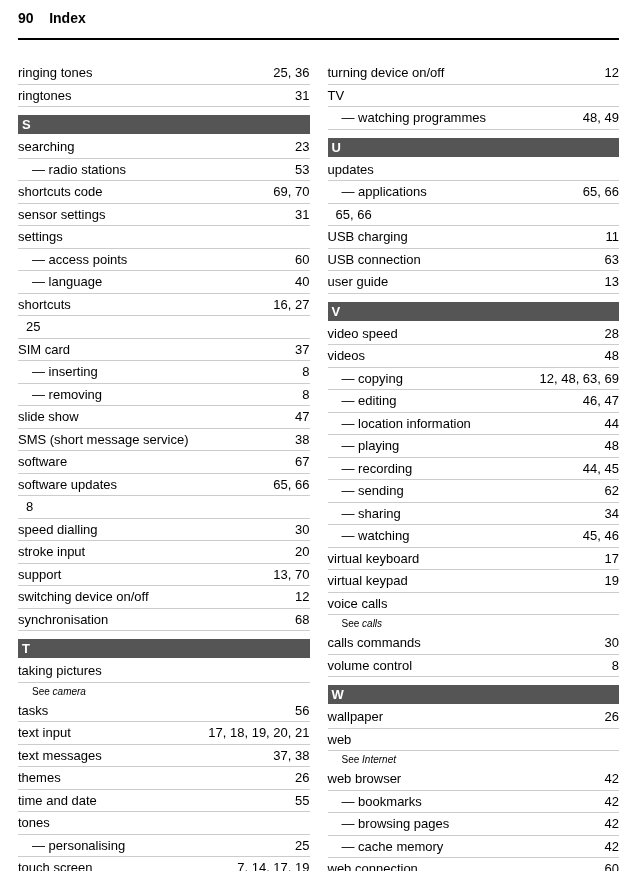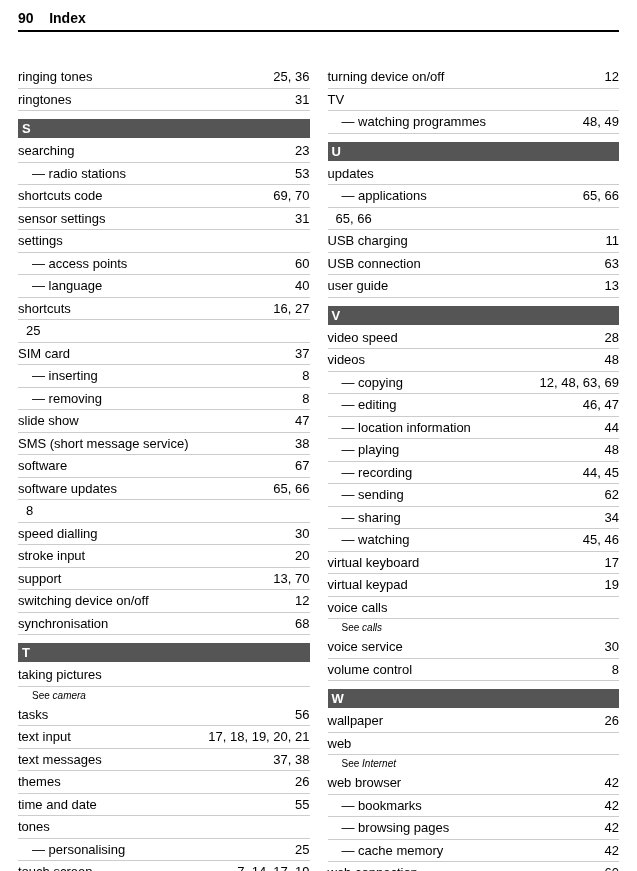--- a/index.html
+++ b/index.html
@@ -13,22 +13,22 @@
     }
 
     .page {
       padding: 10px 18px 18px 18px;
     }
 
     .page-header {
       font-size: 14px;
       font-weight: bold;
       border-bottom: 2px solid #000;
-      padding-bottom: 4px;
-      margin-bottom: 26px;
+      padding-bottom: 12px;
+      margin-bottom: 14px;
     }
 
     .two-col {
       display: flex;
       gap: 18px;
     }
 
     .col {
       flex: 1;
     }
@@ -325,21 +325,21 @@
         <span class="entry-page">19</span>
       </div>
       <div class="index-entry">
         <span class="entry-label">voice calls</span>
         <span class="entry-page"></span>
       </div>
       <div class="see-entry">
         See <span class="italic">calls</span>
       </div>
       <div class="index-entry">
-        <span class="entry-label">voice service</span>
+        <span class="entry-label">calls commands</span>
         <span class="entry-page">30</span>
       </div>
       <div class="index-entry">
         <span class="entry-label">volume control</span>
         <span class="entry-page">8</span>
       </div>
 
       <div class="section-header">W</div>
       <div class="index-entry">
         <span class="entry-label">wallpaper</span>

